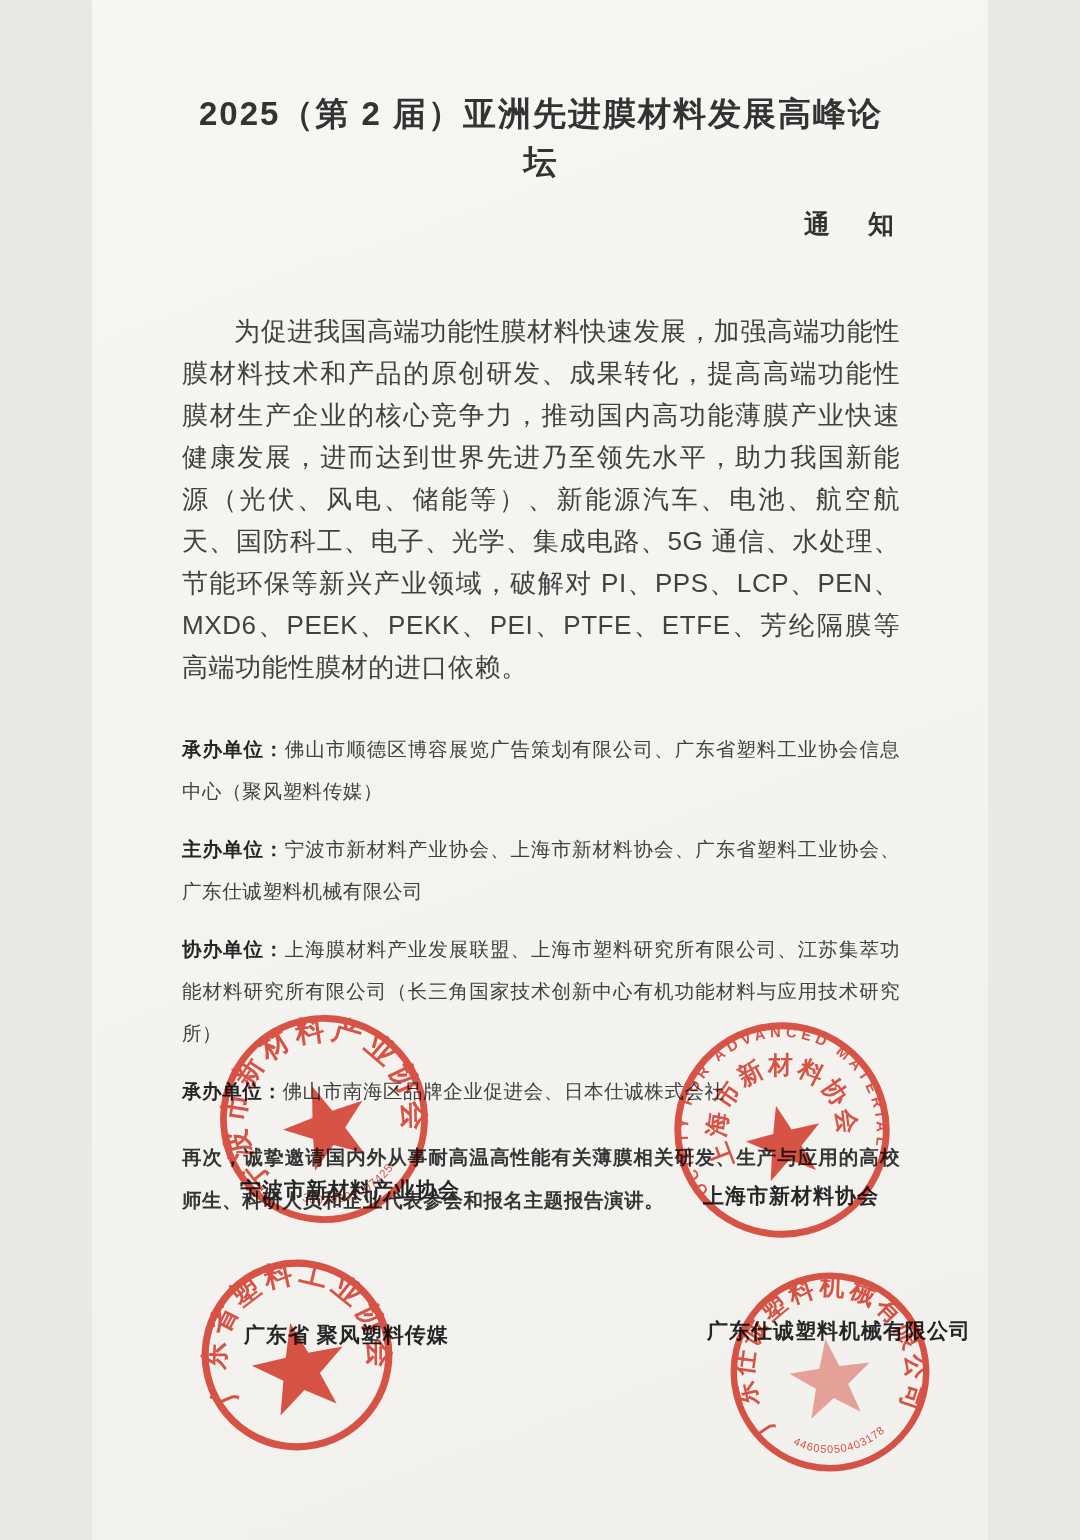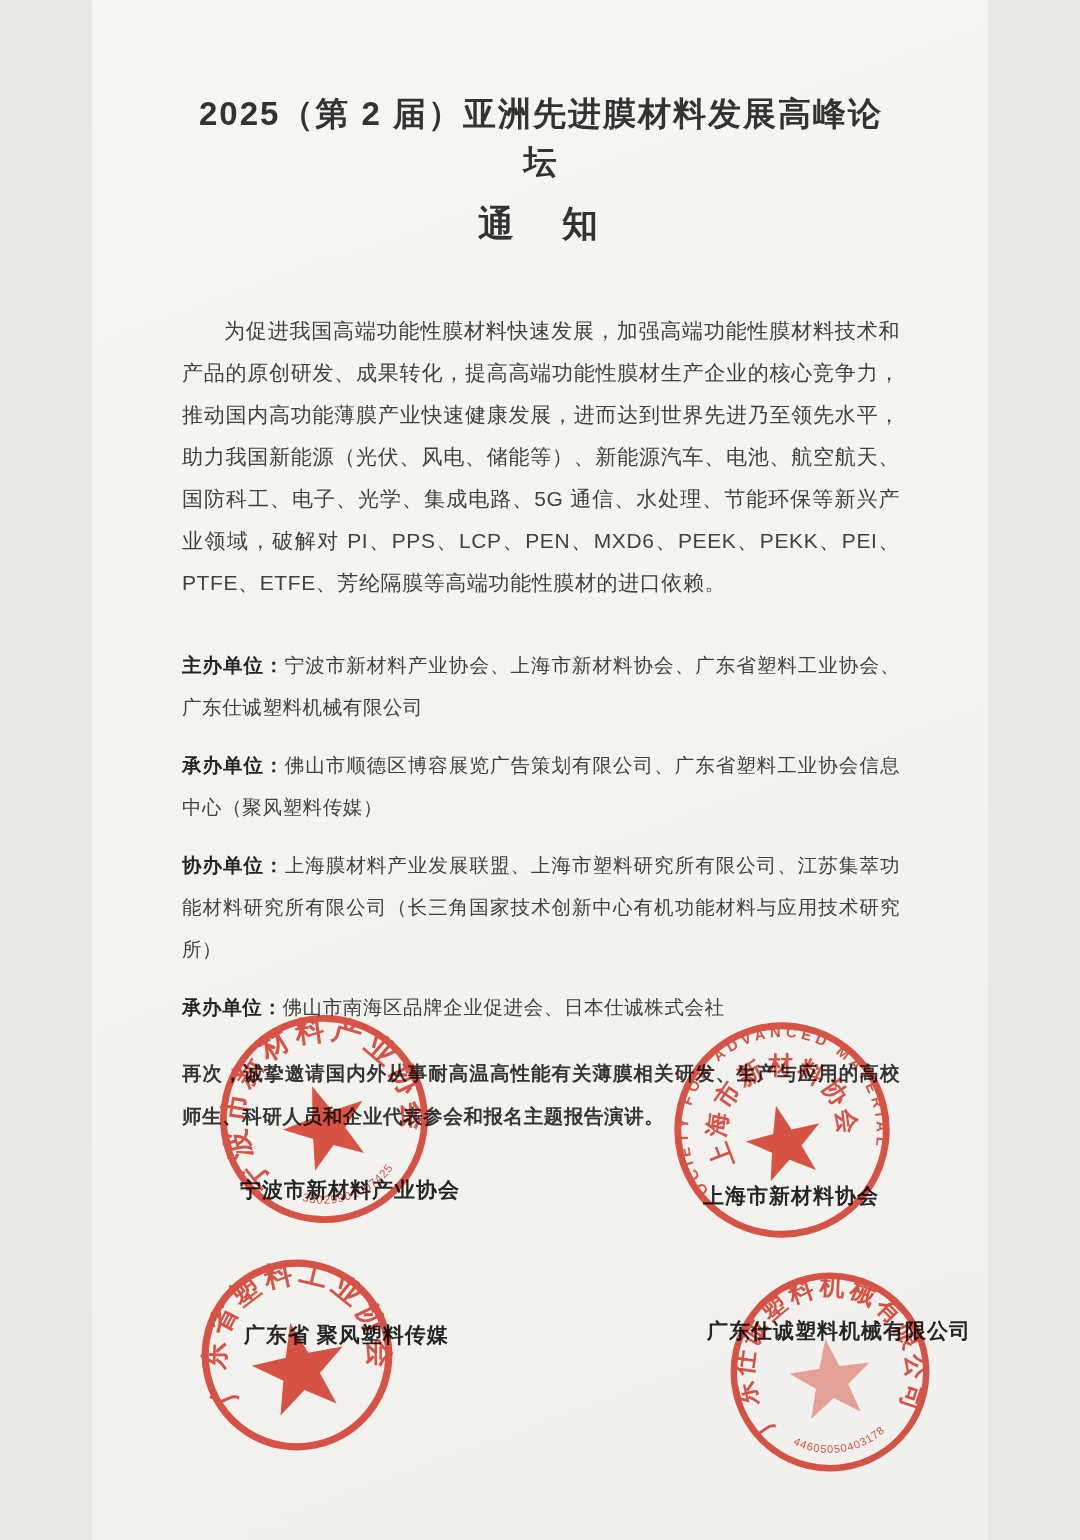--- a/index.html
+++ b/index.html
@@ -22,31 +22,31 @@
     padding-top: 90px;
     text-align: center;
     font-size: 33px;
     font-weight: bold;
     color: #333;
     letter-spacing: 2px;
     line-height: 48px;
   }
   .doc-subtitle {
     margin-top: 14px;
-    text-align: center;
-    font-size: 36px;
+    text-align: right;
+    font-size: 26px;
     font-weight: bold;
     color: #333;
     letter-spacing: 6px;
     line-height: 48px;
   }
 
   .body-text p {
     margin-top: 10px;
-    font-size: 21px;
+    font-size: 26px;
     line-height: 42px;
     text-align: justify;
     text-align-last: left;
     text-indent: 2em;
     letter-spacing: 0.6px;
     color: #414141;
   }
   .body-text p.first { margin-top: 62px; }
 
   .orgs { margin-top: 40px; }
@@ -111,24 +111,24 @@
   <div class="content">
     <div class="doc-title">2025（第 2 届）亚洲先进膜材料发展高峰论坛</div>
     <div class="doc-subtitle">通　知</div>
 
     <div class="body-text">
       <p class="first">为促进我国高端功能性膜材料快速发展，加强高端功能性膜材料技术和产品的原创研发、成果转化，提高高端功能性膜材生产企业的核心竞争力，推动国内高功能薄膜产业快速健康发展，进而达到世界先进乃至领先水平，助力我国新能源（光伏、风电、储能等）、新能源汽车、电池、航空航天、国防科工、电子、光学、集成电路、5G 通信、水处理、节能环保等新兴产业领域，破解对 PI、PPS、LCP、PEN、MXD6、PEEK、PEKK、PEI、PTFE、ETFE、芳纶隔膜等高端功能性膜材的进口依赖。</p>
     </div>
 
     <div class="orgs">
       <p class="org-line">
+        <span class="org-label">承办单位：</span><span>佛山市顺德区博容展览广告策划有限公司、广东省塑料工业协会信息中心（聚风塑料传媒）</span>
+      </p>
+      <p class="org-line">
         <span class="org-label">主办单位：</span><span>宁波市新材料产业协会、上海市新材料协会、广东省塑料工业协会、广东仕诚塑料机械有限公司</span>
-      </p>
-      <p class="org-line">
-        <span class="org-label">承办单位：</span><span>佛山市顺德区博容展览广告策划有限公司、广东省塑料工业协会信息中心（聚风塑料传媒）</span>
       </p>
       <p class="org-line">
         <span class="org-label">协办单位：</span><span>上海膜材料产业发展联盟、上海市塑料研究所有限公司、江苏集萃功能材料研究所有限公司（长三角国家技术创新中心有机功能材料与应用技术研究所）</span>
       </p>
       <p class="org-line">
         <span class="org-label">承办单位：</span><span>佛山市南海区品牌企业促进会、日本仕诚株式会社</span>
       </p>
     </div>
 
     <p class="closing">再次，诚挚邀请国内外从事耐高温高性能有关薄膜相关研发、生产与应用的高校师生、科研人员和企业代表参会和报名主题报告演讲。</p>

